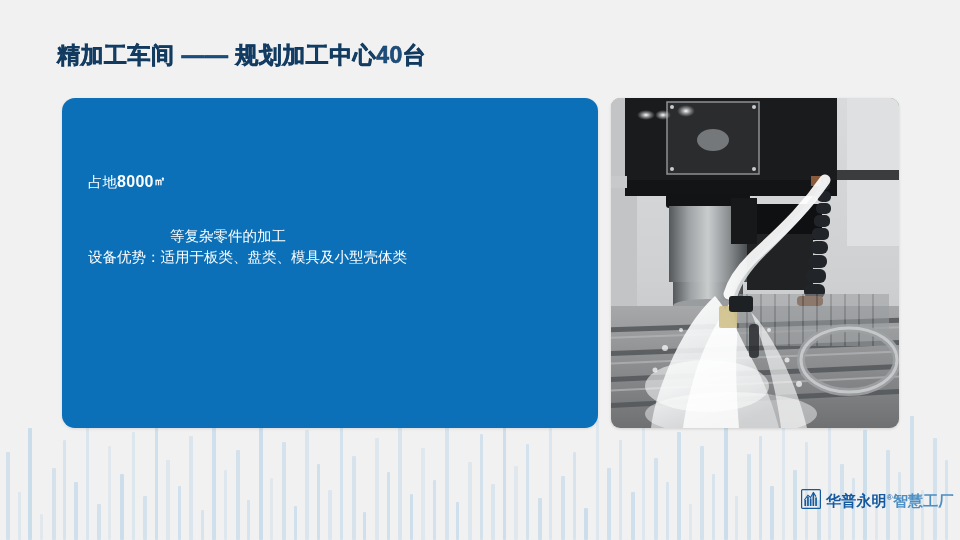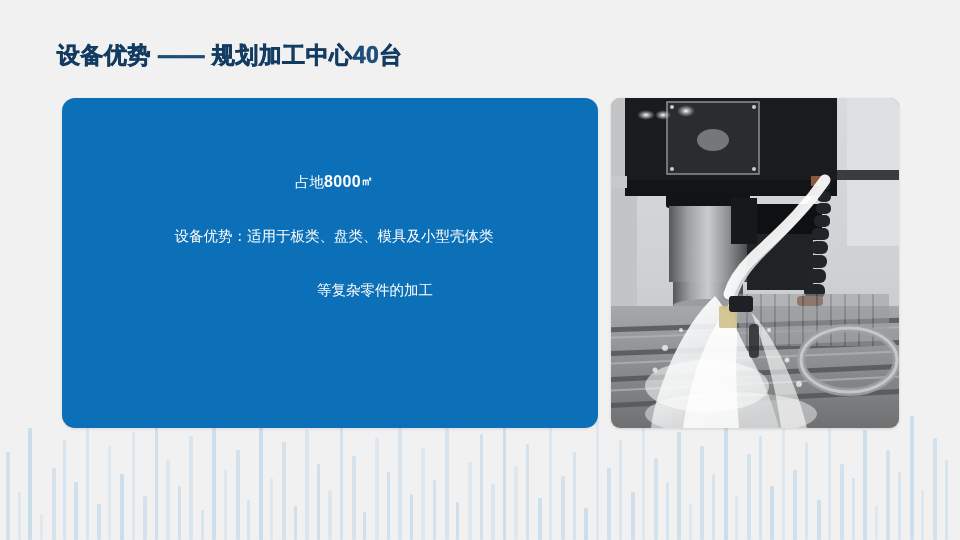--- a/index.html
+++ b/index.html
@@ -54,21 +54,20 @@
   
   .info-panel {
     position: absolute;
     left: 62px;
     top: 98px;
     width: 536px;
     height: 330px;
     background: #0b70b8;
     border-radius: 13px;
     box-shadow: 0 1px 3px rgba(0,0,0,0.10);
-    text-align: center;
   }
   .info-lines {
     position: absolute;
     left: 26px;
     top: 72px;
     right: 18px;
     color: #ffffff;
   }
   .info-line {
     font-size: 14.5px;
@@ -222,33 +221,33 @@
       <div class="bar" style="left: 863px; width: 4px; height: 110px; opacity: 0.64; background: rgb(185, 212, 232);"></div>
       <div class="bar" style="left: 875px; width: 3px; height: 34px; opacity: 0.3; background: rgb(185, 212, 232);"></div>
       <div class="bar" style="left: 886px; width: 4px; height: 90px; opacity: 0.55; background: rgb(185, 212, 232);"></div>
       <div class="bar" style="left: 898px; width: 3px; height: 68px; opacity: 0.43; background: rgb(185, 212, 232);"></div>
       <div class="bar" style="left: 910px; width: 4px; height: 124px; opacity: 0.61; background: rgb(185, 212, 232);"></div>
       <div class="bar" style="left: 921px; width: 3px; height: 50px; opacity: 0.33; background: rgb(185, 212, 232);"></div>
       <div class="bar" style="left: 933px; width: 4px; height: 102px; opacity: 0.52; background: rgb(185, 212, 232);"></div>
       <div class="bar" style="left: 945px; width: 3px; height: 80px; opacity: 0.45; background: rgb(185, 212, 232);"></div>
     </div>
 
-  <div class="title">设备优势 —— 规划加工中心40台</div>
+  <div class="title">精加工车间 —— 规划加工中心40台</div>
 
   <div class="info-panel">
     <div class="info-lines">
 
       <div class="info-line">
         <span>占地</span><span class="strong">8000</span><span class="unit">㎡</span>
       </div>
 
 
+      <div class="info-line indented">等复杂零件的加工</div>
+
       <div class="info-line">设备优势：适用于板类、盘类、模具及小型壳体类</div>
-
-      <div class="info-line indented">等复杂零件的加工</div>
 
     </div>
   </div>
 
   <div class="photo">
     <svg viewBox="0 0 288 330" preserveAspectRatio="xMidYMid slice">
       <defs>
         <linearGradient id="wallG" x1="0" y1="0" x2="0" y2="1">
           <stop offset="0" stop-color="#d9dadb"></stop>
           <stop offset="0.55" stop-color="#cfd0d1"></stop>
@@ -379,14 +378,28 @@
         </g>
 
         <rect x="108" y="208" width="18" height="22" rx="2" fill="#cfc08a" opacity="0.9"></rect>
 
         <rect x="118" y="198" width="24" height="16" rx="3" fill="#1e2124"></rect>
         <rect x="138" y="226" width="10" height="34" rx="4" fill="#2a2d30" opacity="0.85"></rect>
       </g>
     </svg>
   </div>
 
+  <div class="logo">
+    <svg class="logo-mark" viewBox="0 0 20 20">
+      <rect x="0.6" y="0.6" width="18.8" height="18.8" rx="1" fill="none" stroke="#1459a0" stroke-width="1.2"></rect>
+      <rect x="3.4" y="11" width="1.7" height="6" fill="#1459a0"></rect>
+      <rect x="6.1" y="7.6" width="1.7" height="9.4" fill="#1459a0"></rect>
+      <rect x="8.8" y="9.4" width="1.7" height="7.6" fill="#1459a0"></rect>
+      <rect x="11.5" y="5" width="1.7" height="12" fill="#1459a0"></rect>
+      <rect x="14.2" y="8.4" width="1.7" height="8.6" fill="#1459a0"></rect>
+      <path d="M3.4 11 L6.9 6.2 L9.6 8.6 L12.3 3.4 L15.0 7.6" fill="none" stroke="#1459a0" stroke-width="1.1" stroke-linejoin="round"></path>
+    </svg>
+    <div class="logo-text">
+      <span class="brand">华普永明</span><span class="reg">®</span><span class="sub">智慧工厂</span>
+    </div>
+  </div>
 
 </div>
 
 </body></html>

